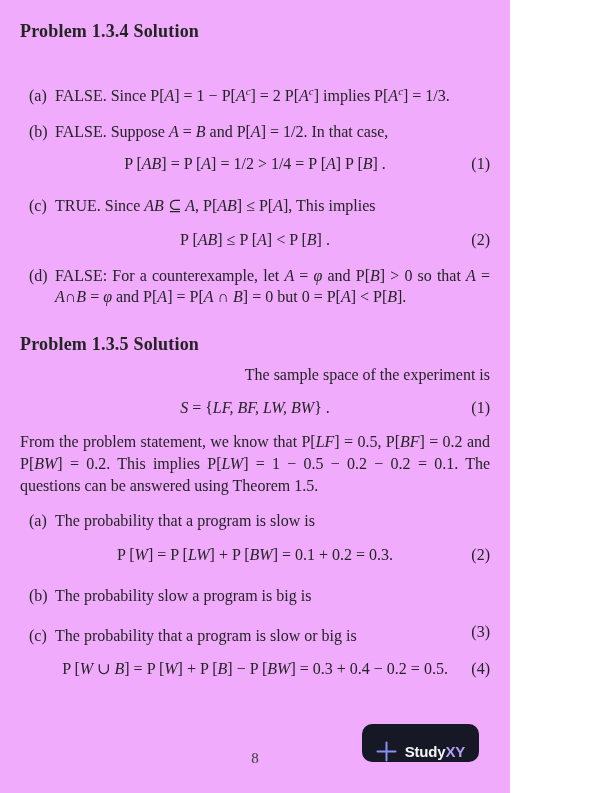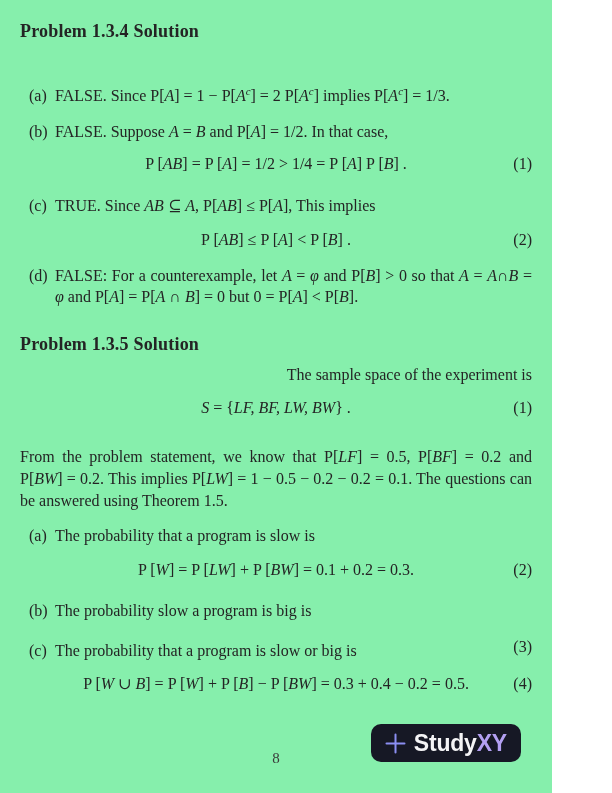--- a/index.html
+++ b/index.html
@@ -3,24 +3,24 @@
 <meta charset="utf-8">
 <style>
   html, body { margin: 0; padding: 0; }
   body {
     width: 612px; height: 793px;
     background: #ffffff;
     overflow: hidden;
   }
   .page {
     position: relative;
-    width: 552px; height: 793px;
+    width: 510px; height: 793px;
     box-sizing: border-box;
     padding: 20px 20px 4px 20px;
-    background: #86efac;
+    background: #f0abfc;
     color: #242424;
     font-family: "Liberation Serif", "DejaVu Serif", serif;
     font-size: 16px;
     line-height: 21px;
   }
   .section-heading {
     margin: 0;
     font-size: 18px;
     line-height: 22px;
     font-weight: bold;
@@ -43,21 +43,21 @@
     text-align: center;
     margin-top: 13px;
     line-height: 21px;
   }
   .m-eq1 { margin-top: 11px; }
   .m-eqS { margin-top: 11px; }
   .m-eq3 { margin-top: 15px; }
   .m-eq4 { margin-top: 12px; }
   .eqnum { position: absolute; right: 0; top: 0; }
   .para {
-    margin-top: 28px;
+    margin-top: 13px;
     text-align: justify;
     line-height: 22px;
   }
   .m-intro { margin-top: 9px; text-align: right; }
   .seg-i { font-style: italic; }
   sup.seg-sup {
     font-style: italic;
     font-size: 68%;
     vertical-align: super;
     line-height: 0;
@@ -70,28 +70,28 @@
     font-size: 15px;
     color: #3a3a3a;
   }
   .brand-badge {
     position: absolute;
     top: 724px;
     right: 31px;
     height: 38px;
     box-sizing: border-box;
     display: flex;
-    align-items: center;
+    align-items: flex-end;
     gap: 8px;
     padding: 0 14px;
     background: #161825;
     border-radius: 10px;
     font-family: "Liberation Sans", "DejaVu Sans", sans-serif;
     font-weight: bold;
-    font-size: 23px;
+    font-size: 15px;
     letter-spacing: -0.2px;
   }
   .brand-study { color: #f4f4f6; }
   .brand-xy { color: #b3a0f2; }
   .plus-icon-svg { display: block; }
 </style>
 </head>
 <body>
 
 <div class="page">

